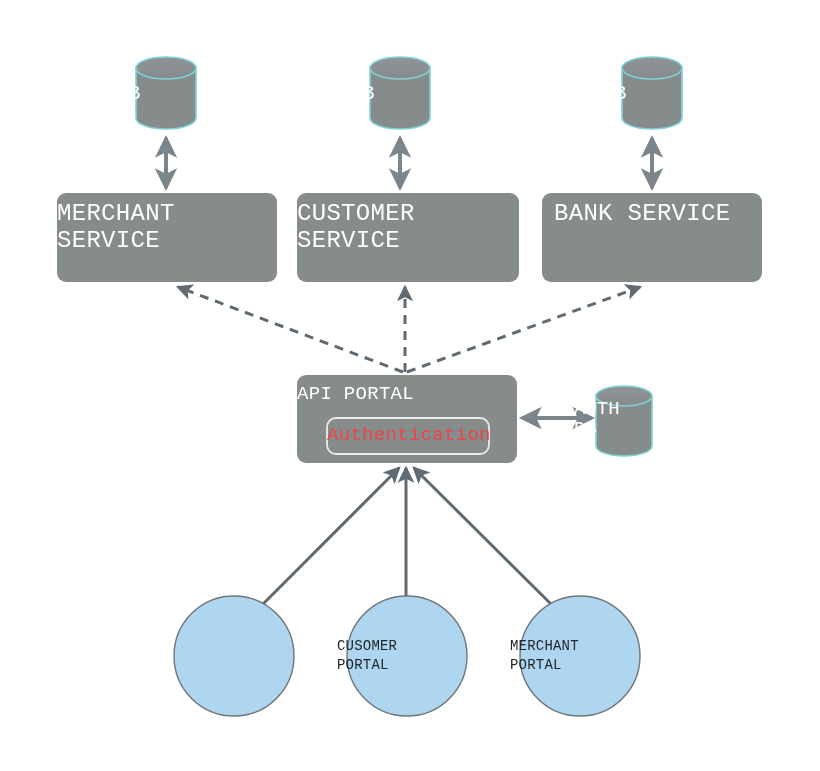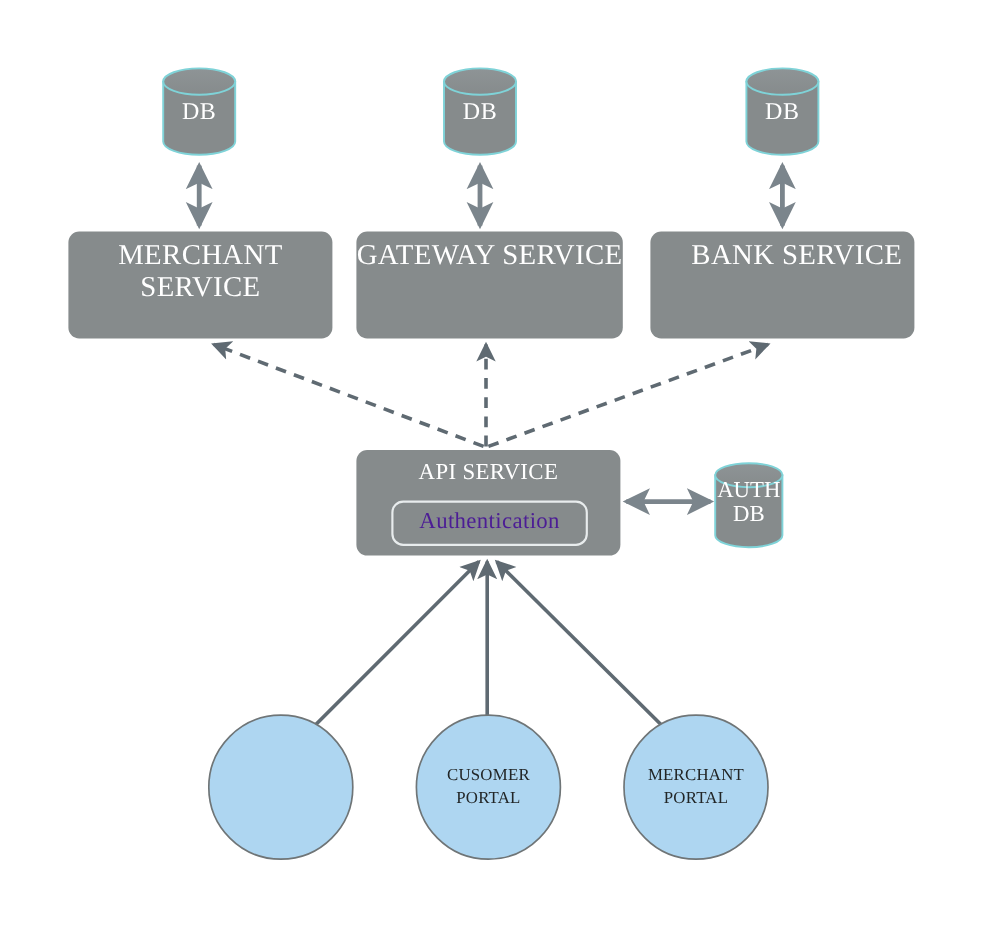--- a/index.html
+++ b/index.html
@@ -22,41 +22,41 @@
   #diagram-svg {
     position: absolute;
     top: 0;
     left: 0;
     width: 820px;
     height: 771px;
   }
   .node-label {
     position: absolute;
     pointer-events: none;
-    text-align: center;
-    font-family: Liberation Serif, serif;
+    text-align: left;
+    font-family: Liberation Mono, monospace;
     white-space: pre-line;
   }
   .db-label {
     color: #ffffff;
     font-size: 20px;
     letter-spacing: 0.5px;
   }
   .service-label {
     color: #ffffff;
     font-size: 24px;
     letter-spacing: 0.3px;
   }
   .gateway-label {
     color: #ffffff;
     font-size: 19px;
     letter-spacing: 0.3px;
   }
   .auth-label {
-    color: #4c1d95;
+    color: #ef4444;
     font-size: 19px;
     letter-spacing: 0.3px;
   }
   .authdb-label {
     color: #ffffff;
     font-size: 19px;
     line-height: 20px;
   }
   .circle-label {
     color: #222627;
@@ -149,24 +149,24 @@
     <circle cx="234" cy="656" r="60" fill="#aed6f1" stroke="#6f7577" stroke-width="1.4"></circle>
     <circle cx="407" cy="656" r="60" fill="#aed6f1" stroke="#6f7577" stroke-width="1.4"></circle>
     <circle cx="580" cy="656" r="60" fill="#aed6f1" stroke="#6f7577" stroke-width="1.4"></circle>
   </svg>
 
   <div class="node-label db-label" style="left:116px; top:82px; width:100px;">DB</div>
   <div class="node-label db-label" style="left:350px; top:82px; width:100px;">DB</div>
   <div class="node-label db-label" style="left:602px; top:82px; width:100px;">DB</div>
 
   <div class="node-label service-label" style="left:57px; top:200px; width:220px;">MERCHANT SERVICE</div>
-  <div class="node-label service-label" style="left:297px; top:200px; width:222px;">GATEWAY SERVICE</div>
+  <div class="node-label service-label" style="left:297px; top:200px; width:222px;">CUSTOMER SERVICE</div>
   <div class="node-label service-label" style="left:542px; top:200px; width:220px;padding-left:12px;">BANK SERVICE</div>
 
-  <div class="node-label gateway-label" style="left:297px; top:383px; width:220px;">API SERVICE</div>
+  <div class="node-label gateway-label" style="left:297px; top:383px; width:220px;">API PORTAL</div>
   <div class="node-label auth-label" style="left:327px; top:424px; width:162px;">Authentication</div>
 
   <div class="node-label authdb-label" style="left:574px; top:399px; width:100px;">AUTH
 DB</div>
 
   <div class="node-label circle-label" style="left:337px; top:637px; width:140px;">CUSOMER
 PORTAL</div>
   <div class="node-label circle-label" style="left:510px; top:637px; width:140px;">MERCHANT
 PORTAL</div>
 

